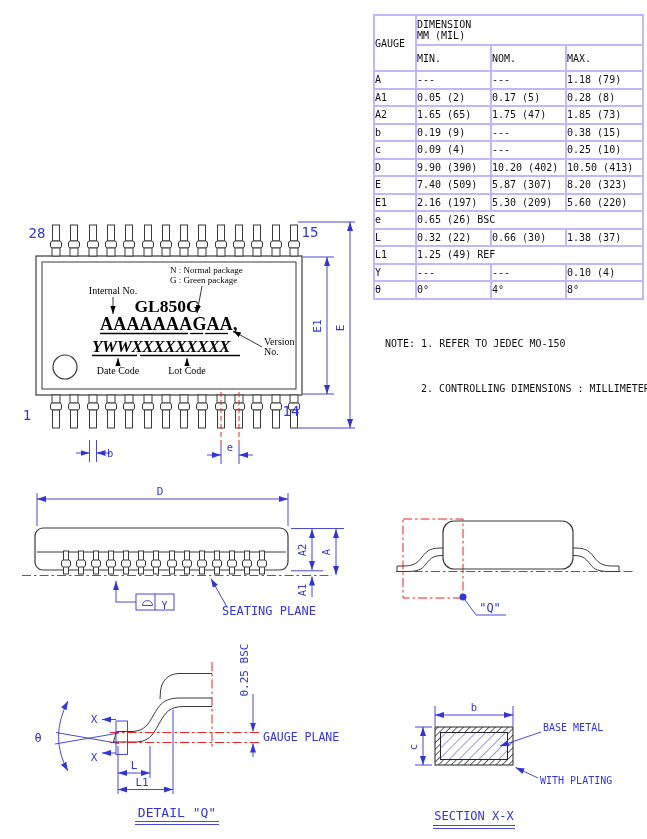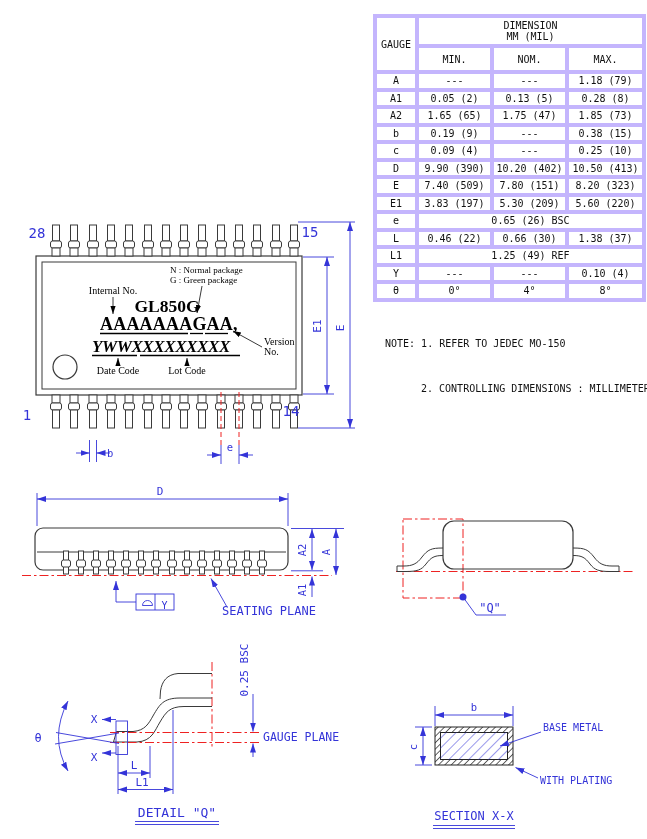--- a/index.html
+++ b/index.html
@@ -3,21 +3,21 @@
 <meta charset="utf-8">
 <style>
   html,body{margin:0;padding:0;background:#fff;}
   .page{position:relative;width:647px;height:839px;background:#fff;overflow:hidden;
         font-family:"DejaVu Sans Mono",monospace;}
   .page svg{position:absolute;left:0;top:0;}
 
   
   .dim-table{position:absolute;left:373px;top:14px;width:269px;}
   .dim-table table{border-collapse:collapse;width:269px;table-layout:fixed;}
-  .dim-table td{border:4px solid #c4b5fd;text-align:center;vertical-align:middle;padding:0;
+  .dim-table td{border:2px solid #c4b5fd;text-align:left;vertical-align:middle;padding:0;
       font:10px "DejaVu Sans Mono",monospace;color:#111;}
   .dim-table tr.h1{height:30px}
   .dim-table tr.h2{height:26px}
   .dim-table tr.dr{height:17.5px}
   .dim-table .hd{font-size:10px;}
 
   
   .notes{position:absolute;left:385px;top:306px;color:#111;
       font:10px "DejaVu Sans Mono",monospace;line-height:15px;white-space:pre;}
   .notes .n2{margin-left:36px;}
@@ -347,21 +347,21 @@
       </tr>
       <tr class="dr">
         <td>A</td>
         <td>---</td>
         <td>---</td>
         <td>1.18 (79)</td>
       </tr>
       <tr class="dr">
         <td>A1</td>
         <td>0.05 (2)</td>
-        <td>0.13 (5)</td>
+        <td>0.17 (5)</td>
         <td>0.28 (8)</td>
       </tr>
       <tr class="dr">
         <td>A2</td>
         <td>1.65 (65)</td>
         <td>1.75 (47)</td>
         <td>1.85 (73)</td>
       </tr>
       <tr class="dr">
         <td>b</td>
@@ -377,36 +377,36 @@
       </tr>
       <tr class="dr">
         <td>D</td>
         <td>9.90 (390)</td>
         <td>10.20 (402)</td>
         <td>10.50 (413)</td>
       </tr>
       <tr class="dr">
         <td>E</td>
         <td>7.40 (509)</td>
-        <td>7.80 (151)</td>
+        <td>5.87 (307)</td>
         <td>8.20 (323)</td>
       </tr>
       <tr class="dr">
         <td>E1</td>
-        <td>3.83 (197)</td>
+        <td>2.16 (197)</td>
         <td>5.30 (209)</td>
         <td>5.60 (220)</td>
       </tr>
       <tr class="dr">
         <td>e</td>
         <td colspan="3">0.65 (26) BSC</td>
       </tr>
       <tr class="dr">
         <td>L</td>
-        <td>0.46 (22)</td>
+        <td>0.32 (22)</td>
         <td>0.66 (30)</td>
         <td>1.38 (37)</td>
       </tr>
       <tr class="dr">
         <td>L1</td>
         <td colspan="3">1.25 (49) REF</td>
       </tr>
       <tr class="dr">
         <td>Y</td>
         <td>---</td>

